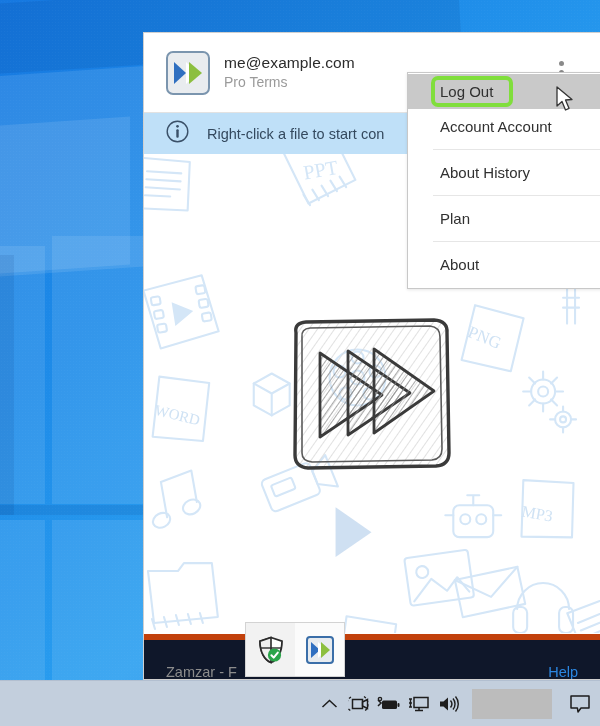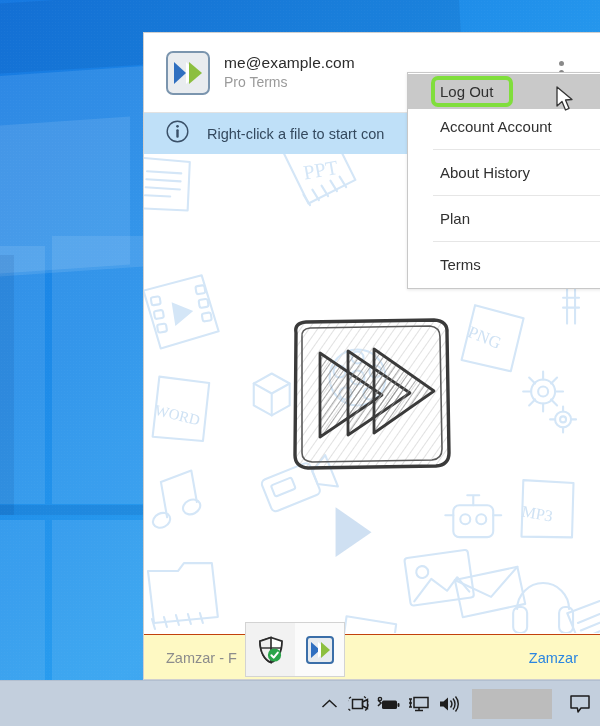--- a/index.html
+++ b/index.html
@@ -153,24 +153,24 @@
     position: absolute;
     left: 50%; top: 50%;
     transform: translate(-50%,-50%);
     width: 176px; height: 158px;
   }
 
   
   #app-footer {
     position: relative;
     height: 46px;
-    background: #fef9c3;
-    border-top: 1px solid #c2410c;
+    background: #0f172a;
+    border-top: 6px solid #c2410c;
     display: flex;
-    align-items: center;
+    align-items: flex-end;
     justify-content: space-between;
     padding: 0 22px 0 22px;
   }
   #footer-status {
     font-size: 14.5px;
     color: #8c8c8c;
     white-space: nowrap;
     overflow: hidden;
   }
   #terms-link {
@@ -428,21 +428,21 @@
       <path d="M12,18 Q10,8 22,7 L150,5 Q164,6 163,18 L165,138 Q165,150 152,151 L24,153 Q11,152 11,140 Z" fill="url(#hatch-light)" stroke="#3a3a3a" stroke-width="3.4" stroke-linejoin="round"></path>
       <path d="M18,22 Q17,14 26,13 L146,11 Q156,12 156,22 L158,134 Q158,144 148,145 L28,147 Q18,146 18,138 Z" fill="none" stroke="#5a5a5a" stroke-width="1.6"></path>
       <polygon points="36,38 36,122 98,80" fill="url(#hatch)" stroke="#3a3a3a" stroke-width="2.8" stroke-linejoin="round"></polygon>
       <polygon points="64,36 64,120 126,78" fill="url(#hatch)" stroke="#3a3a3a" stroke-width="2.8" stroke-linejoin="round"></polygon>
       <polygon points="90,34 90,118 150,76" fill="url(#hatch)" stroke="#3a3a3a" stroke-width="2.8" stroke-linejoin="round"></polygon>
     </svg>
   </div>
 
   <div id="app-footer">
     <span id="footer-status">Zamzar - F</span>
-    <span id="terms-link">Zamzar</span>
+    <span id="terms-link">Help</span>
   </div>
 </div>
 
 <div id="context-menu">
   <div class="menu-item highlighted">
     <span id="logout-focus-ring"></span>
     <span id="logout-label">Log Out</span>
   </div>
   <div class="menu-item">
     <span>Account Account</span>
@@ -450,21 +450,21 @@
   <div class="menu-sep"></div>
   <div class="menu-item">
     <span>About History</span>
   </div>
   <div class="menu-sep"></div>
   <div class="menu-item">
     <span>Plan</span>
   </div>
   <div class="menu-sep"></div>
   <div class="menu-item">
-    <span>Terms</span>
+    <span>About</span>
   </div>
   <div style="height:6px"></div>
 </div>
 
 <svg id="mouse-cursor" viewBox="0 0 18 26">
   <polygon points="1,1 1,20 6,15.5 9.5,24 13,22.3 9.5,14 16,13.5" fill="#ffffff" stroke="#333333" stroke-width="1.3" stroke-linejoin="round"></polygon>
 </svg>
 
 <div id="tray-popup">
   <div class="tray-popup-cell">

